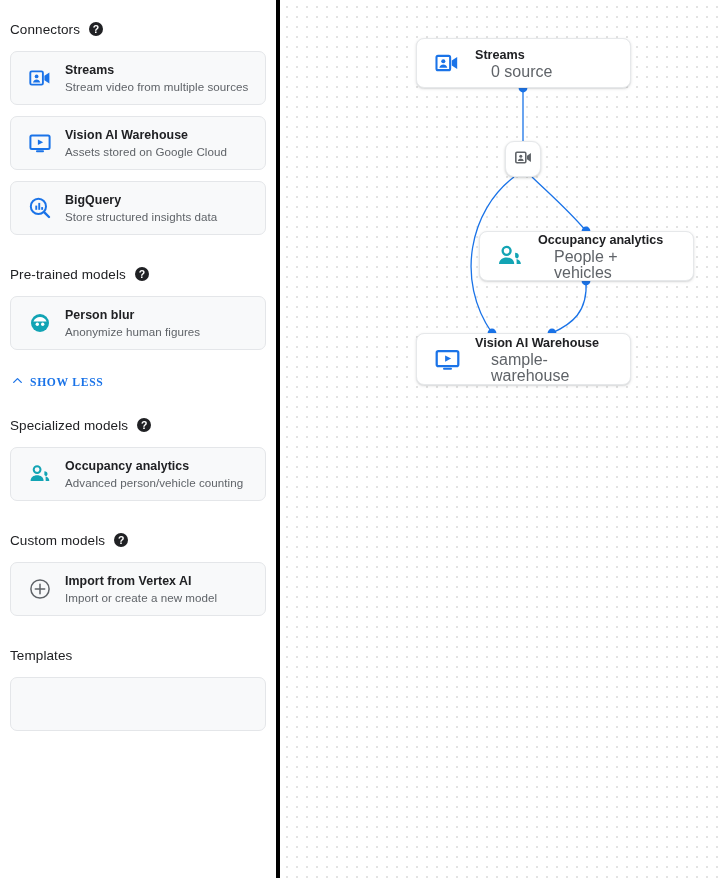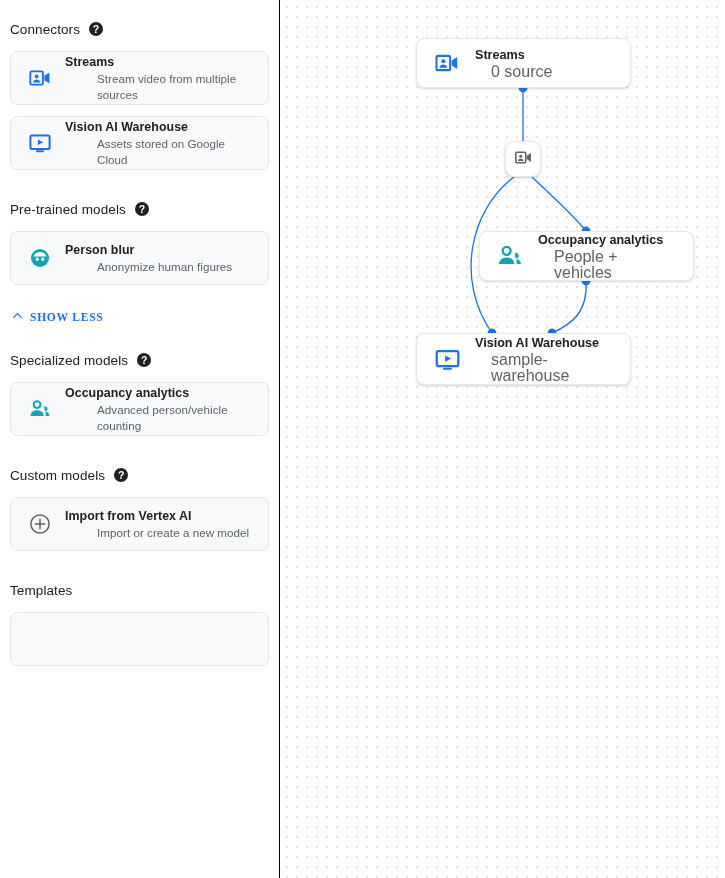--- a/index.html
+++ b/index.html
@@ -8,21 +8,21 @@
     font-family: "Liberation Sans", sans-serif;
     background: #ffffff;
     overflow: hidden;
   }
   .app { position: relative; width: 725px; height: 878px; display: flex; }
 
   
   .sidebar {
     width: 280px; height: 878px;
     background: #ffffff;
-    border-right: 1px solid #000000;
+    border-right: 4px solid #000000;
     padding: 0 0 0 0;
     overflow: hidden;
     position: relative;
     flex: 0 0 280px;
   }
   .section-head {
     display: flex; align-items: center; gap: 9px;
     padding: 0 0 0 10px;
     height: 22px;
   }
@@ -52,21 +52,21 @@
     display: flex; align-items: center; justify-content: center;
     margin-right: 8px;
   }
   .card-txt { display: flex; flex-direction: column; justify-content: center; }
   .card-title {
     font-size: 12.4px; font-weight: bold; color: #202124;
     line-height: 16px; letter-spacing: .05px;
   }
   .card-sub {
     font-size: 11.6px; color: #5f6368; line-height: 16px;
-    letter-spacing: .05px; margin-top: 1px; margin-left: 32px;
+    letter-spacing: .05px; margin-top: 1px;
   }
   .show-less {
     display: flex; align-items: center; gap: 6px;
     color: #1a73e8; font-size: 11.6px; font-weight: bold;
     letter-spacing: .7px; padding-left: 11px; cursor: pointer;
     height: 20px;
     font-family: Liberation Serif, serif;
   }
   .chev { display:block; }
   .sp-18 { height: 18px; }
@@ -157,20 +157,35 @@
               <path d="M9.9 8.4 15.2 11.2 9.9 14z" fill="#1a73e8"></path>
               <rect x="8" y="19.3" width="8" height="1.9" rx=".9" fill="#1a73e8"></rect>
             </svg>
         </span>
         <span class="card-txt">
           <span class="card-title">Vision AI Warehouse</span>
           <span class="card-sub">Assets stored on Google Cloud</span>
         </span>
       </div>
 
+      <div class="card">
+        <span class="card-ico">
+          <svg width="24" height="24" viewBox="0 0 24 24">
+              <circle cx="10.4" cy="10.4" r="7.6" fill="none" stroke="#1a73e8" stroke-width="2"></circle>
+              <rect x="7.3" y="9.6" width="1.9" height="4.2" fill="#1a73e8"></rect>
+              <rect x="10.3" y="6.9" width="1.9" height="6.9" fill="#1a73e8"></rect>
+              <rect x="13.2" y="11.1" width="1.9" height="2.7" fill="#1a73e8"></rect>
+              <path d="M16.1 16.1 21 21" stroke="#1a73e8" stroke-width="2.4" stroke-linecap="round"></path>
+            </svg>
+        </span>
+        <span class="card-txt">
+          <span class="card-title">BigQuery</span>
+          <span class="card-sub">Store structured insights data</span>
+        </span>
+      </div>
     </div>
 
     <div class="sp-28"></div>
 
     <div class="section-head">
       <span class="section-title">Pre-trained models</span>
       <span class="help-icon">?</span>
     </div>
     <div class="cards">
 

